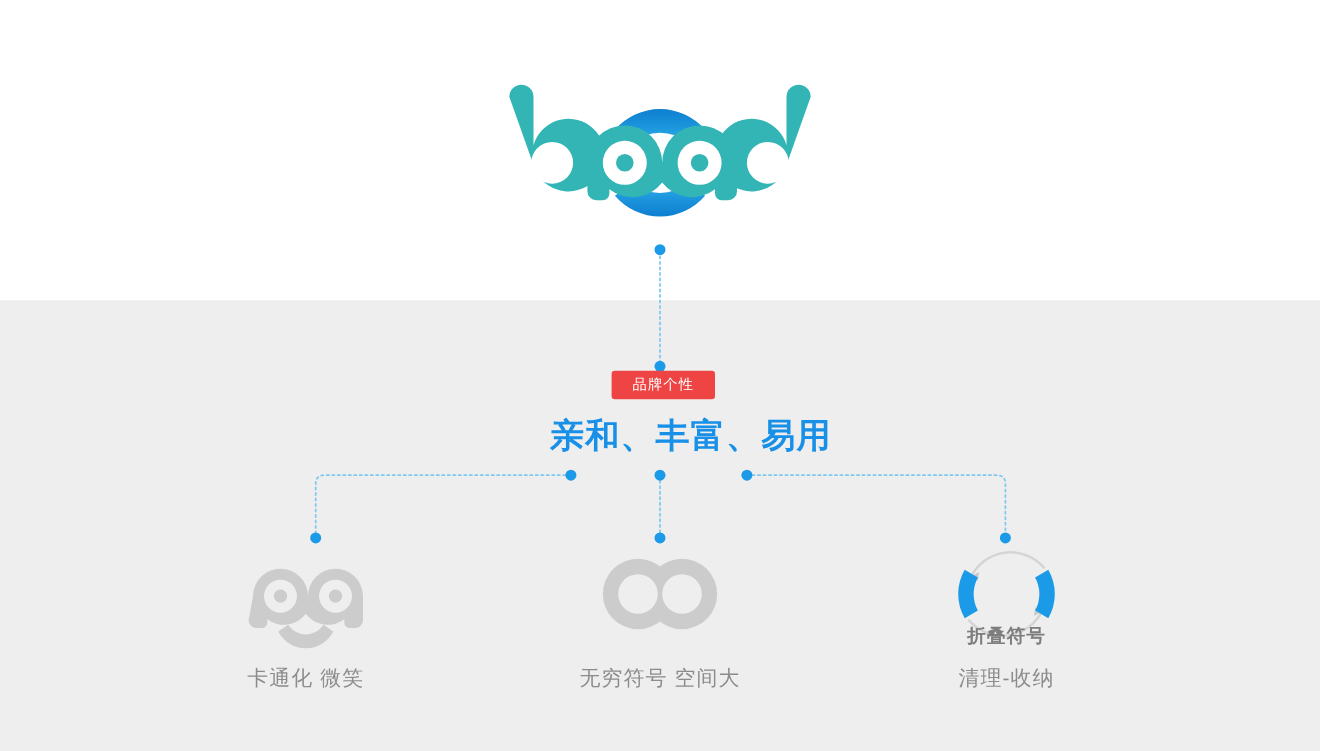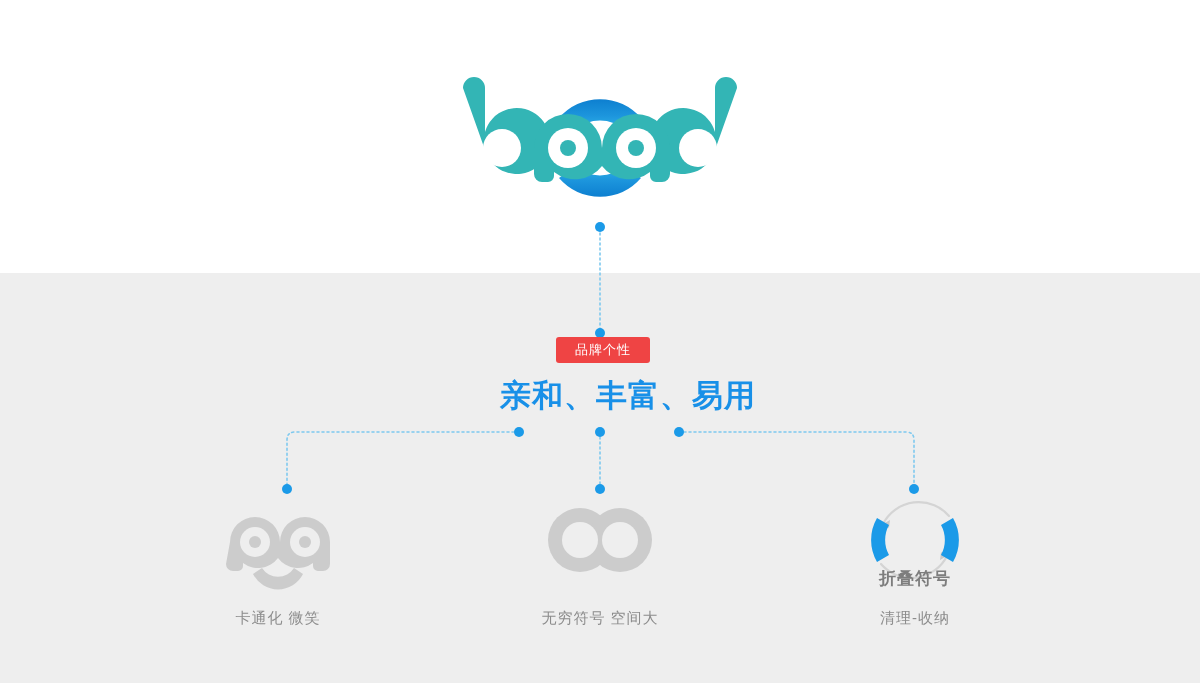--- a/index.html
+++ b/index.html
@@ -101,21 +101,21 @@
   .icon-box {
     height: 100px;
     display: flex;
     align-items: center;
     justify-content: center;
   }
 
   .col-label {
     margin-top: 18px;
     color: #8c8c8c;
-    font-size: 15px;
+    font-size: 19px;
     letter-spacing: 1px;
     line-height: 20px;
   }
 
   
   #fold-label {
     position: absolute;
     left: 785px;
     top: 531px;
     width: 260px;

